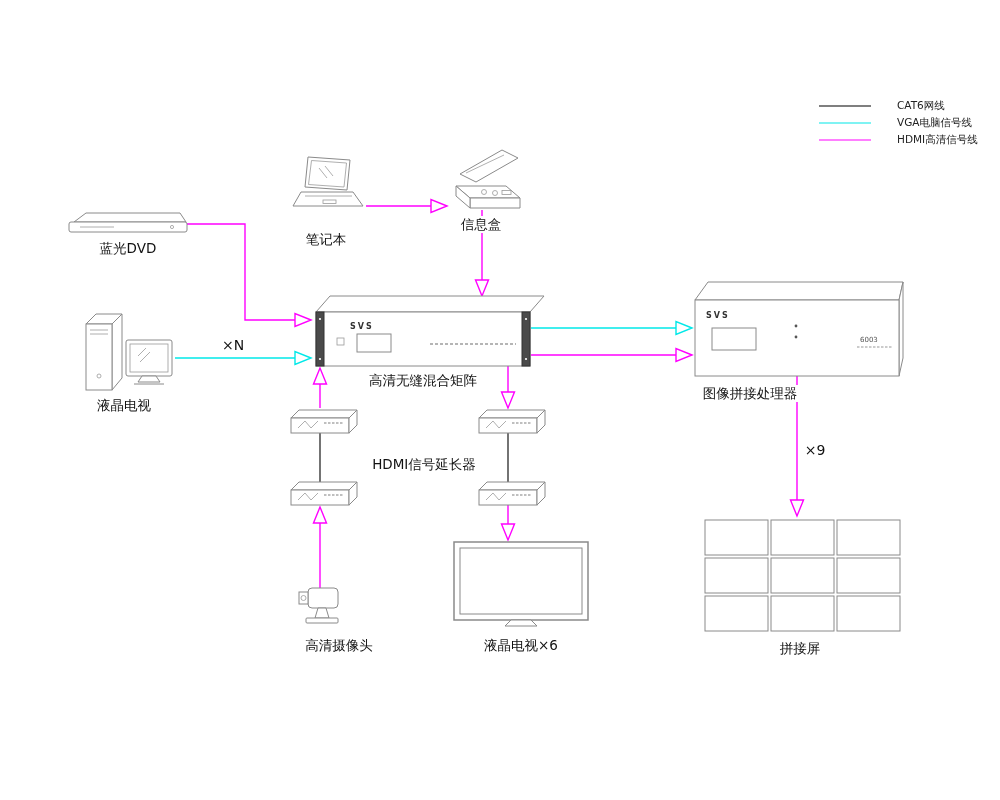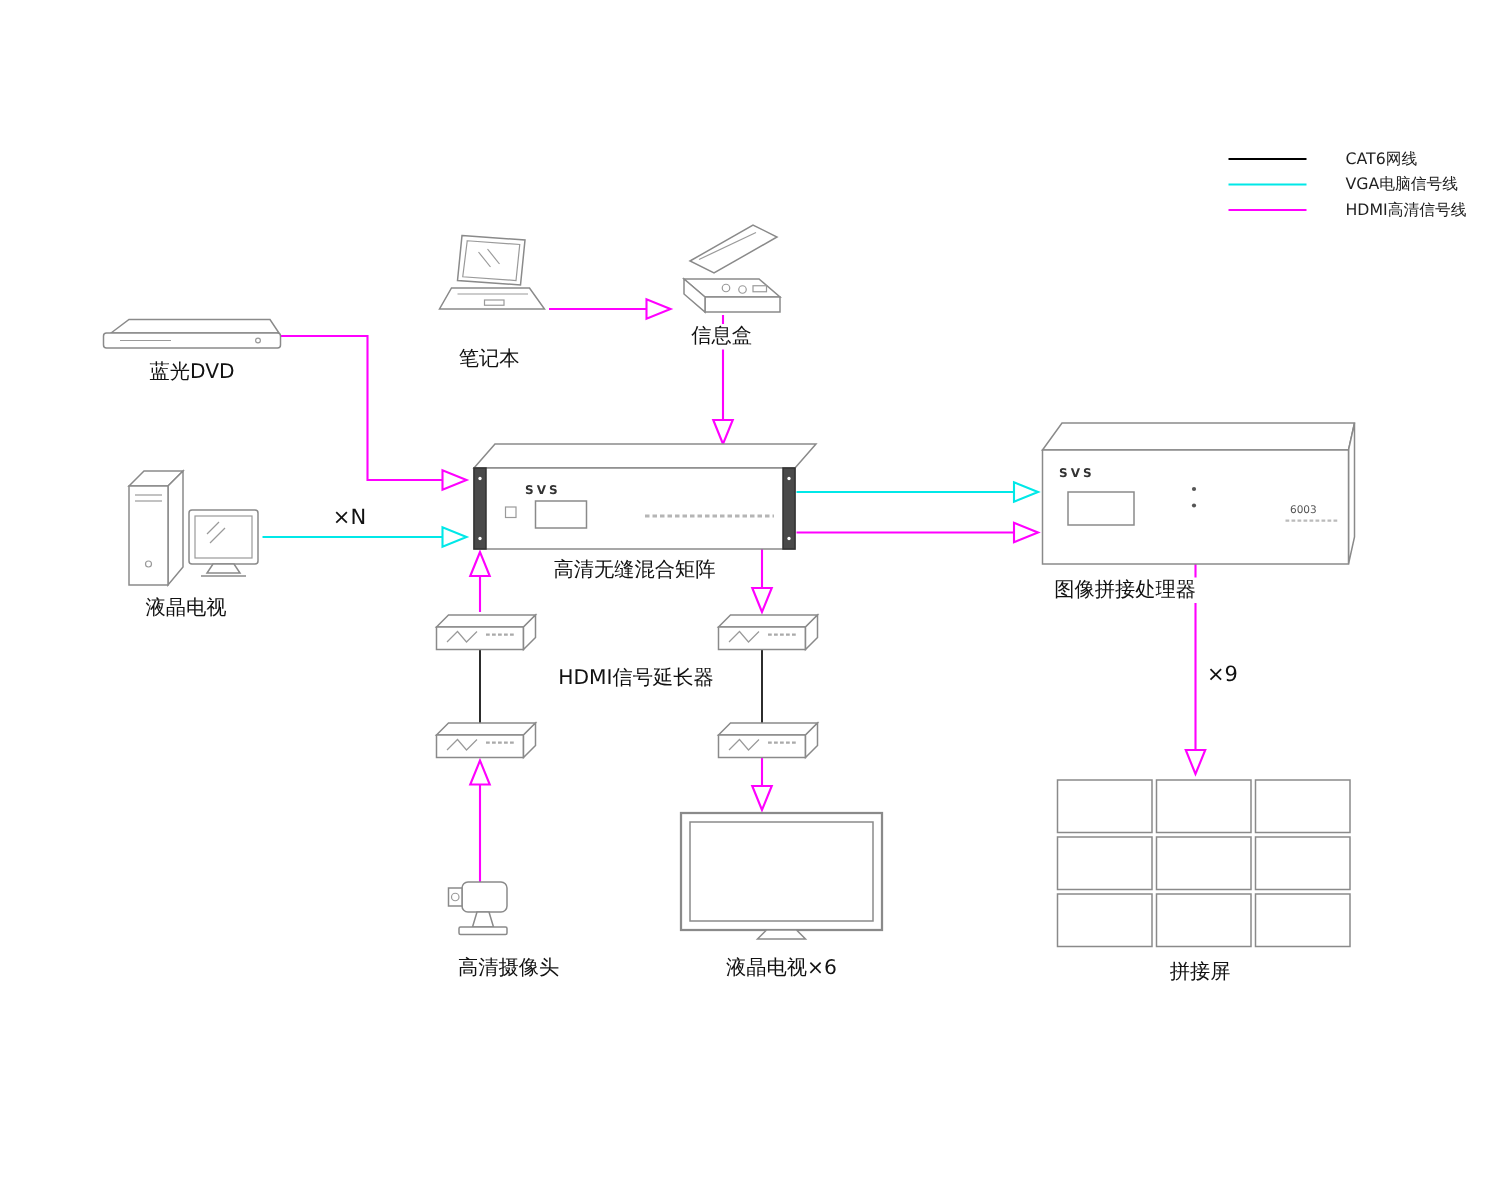--- a/index.html
+++ b/index.html
@@ -242,21 +242,21 @@
         <rect class="dev" x="69" y="80" width="63" height="35"></rect>
         <rect class="dev" x="135" y="80" width="63" height="35"></rect>
     </svg>
   </div>
 
   <div class="lbl" style="left:128px;top:240px">蓝光DVD</div>
   <div class="lbl" style="left:326px;top:231px">笔记本</div>
   <div class="lbl" style="left:481px;top:216px">信息盒</div>
   <div class="lbl" style="left:124px;top:397px">液晶电视</div>
   <div class="lbl" style="left:423px;top:372px">高清无缝混合矩阵</div>
-  <div class="lbl" style="left:424px;top:444px">HDMI信号延长器</div>
+  <div class="lbl" style="left:424px;top:456px">HDMI信号延长器</div>
   <div class="lbl" style="left:339px;top:637px">高清摄像头</div>
   <div class="lbl" style="left:521px;top:637px">液晶电视×6</div>
   <div class="lbl" style="left:750px;top:385px">图像拼接处理器</div>
   <div class="lbl" style="left:800px;top:640px">拼接屏</div>
 
   <div class="ann" style="left:233px;top:337px">×N</div>
   <div class="ann" style="left:815px;top:442px">×9</div>
 
 </div>
 

